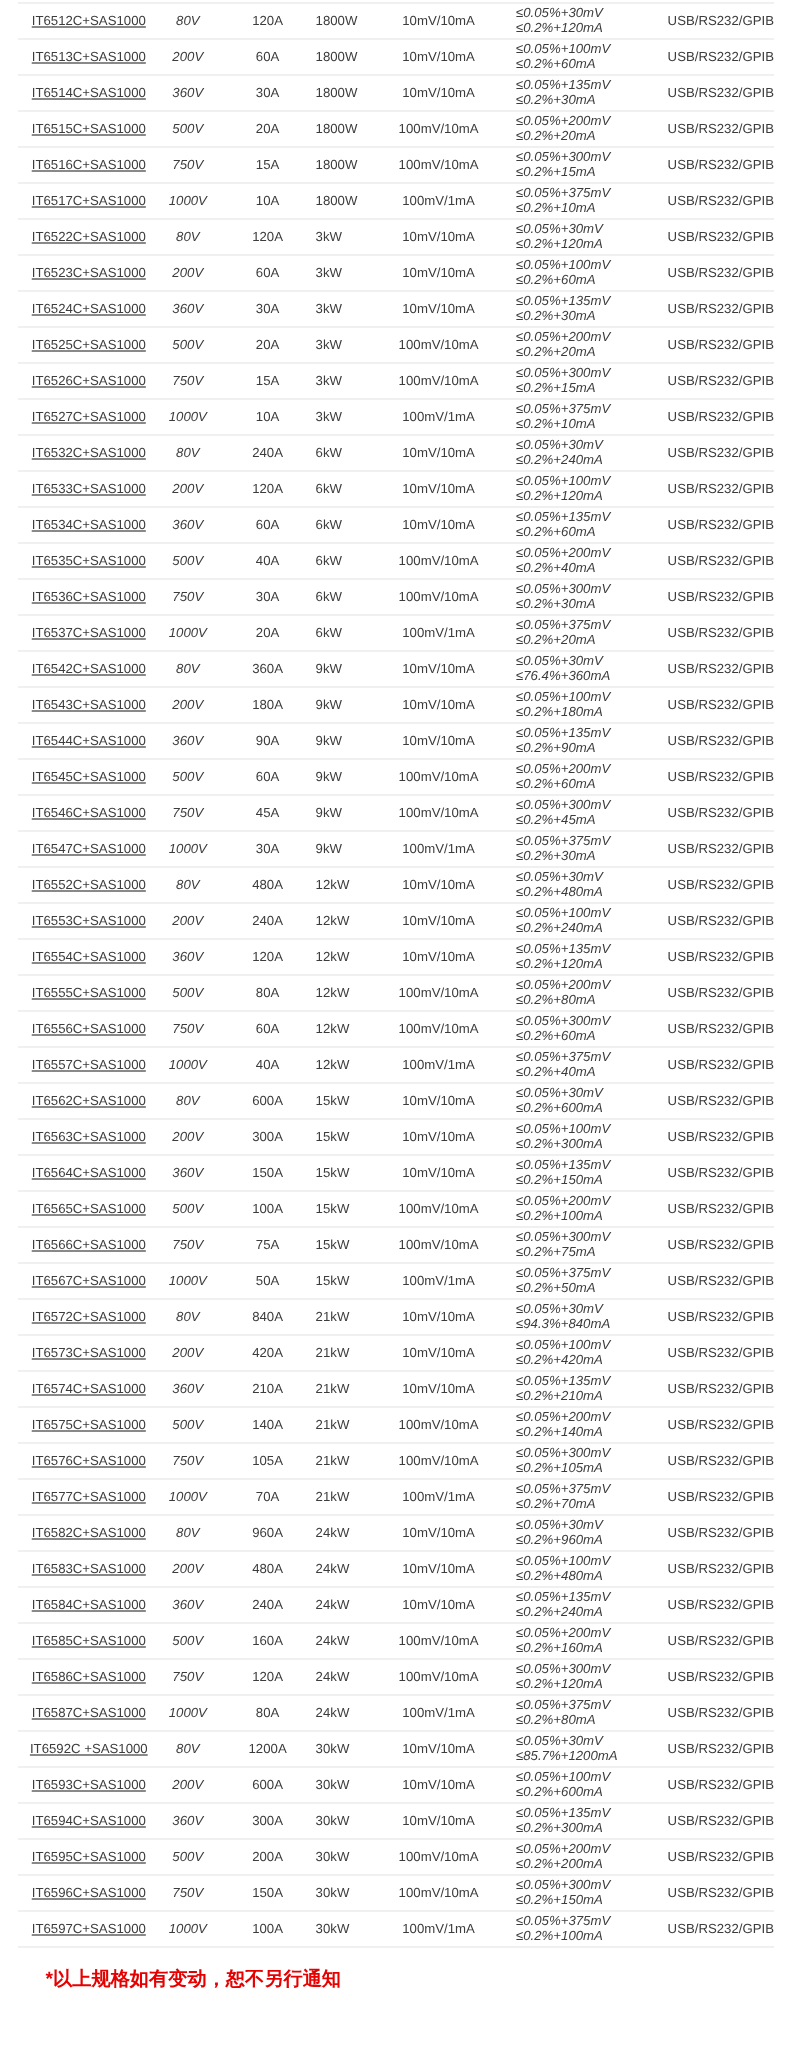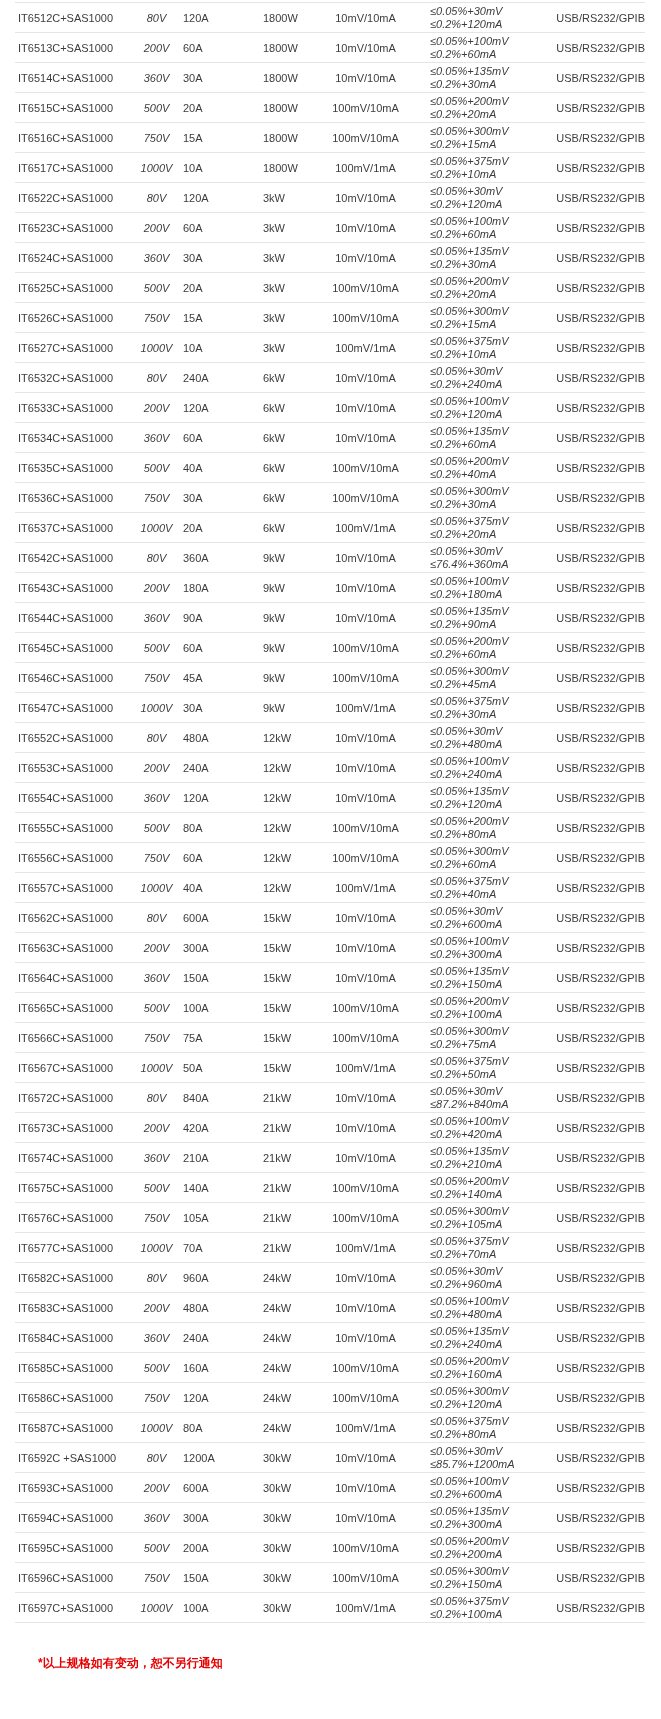--- a/index.html
+++ b/index.html
@@ -15,31 +15,31 @@
     border-top:1px solid #e3e6e8;
   }
   .row {
     display:flex;
     align-items:center;
     height:30px;
     border-bottom:1px solid #e3e6e8;
     font-size:11px;
   }
   .cell { flex:0 0 auto; }
-  .c-model      { width:115px; text-align:left; padding-left:3px; }
+  .c-model      { width:115px; text-align:center; padding-left:3px;text-decoration:underline; }
   .c-voltage    { width:53px;  text-align:center;font-style:italic; }
-  .c-current    { width:80px;  text-align:left; }
+  .c-current    { width:80px;  text-align:center; }
   .c-power      { width:53px;  text-align:left; }
   .c-resolution { width:99px;  text-align:center; }
   .c-accuracy   { width:108px; text-align:left; padding-left:15px;font-style:italic; }
   .c-interface  { width:122px; text-align:right; }
   .acc-line { font-size:11px; line-height:13px; white-space:nowrap; }
   .footnote {
-    margin:33px 0 0 38px;
-    font-size:12px;
+    margin:20px 0 0 38px;
+    font-size:16px;
     font-weight:bold;
     line-height:14px;
   }
 </style>
 </head>
 <body style="color: rgb(60, 60, 60); background: rgb(255, 255, 255);">
 
 <div class="spec-table">
 
     <div class="row">
@@ -511,21 +511,21 @@
     </div>
 
     <div class="row">
       <div class="cell c-model">IT6572C+SAS1000</div>
       <div class="cell c-voltage">80V</div>
       <div class="cell c-current">840A</div>
       <div class="cell c-power">21kW</div>
       <div class="cell c-resolution">10mV/10mA</div>
       <div class="cell c-accuracy">
         <div class="acc-line">≤0.05%+30mV</div>
-        <div class="acc-line">≤87.2%+840mA</div>
+        <div class="acc-line">≤94.3%+840mA</div>
       </div>
       <div class="cell c-interface">USB/RS232/GPIB</div>
     </div>
 
     <div class="row">
       <div class="cell c-model">IT6573C+SAS1000</div>
       <div class="cell c-voltage">200V</div>
       <div class="cell c-current">420A</div>
       <div class="cell c-power">21kW</div>
       <div class="cell c-resolution">10mV/10mA</div>

